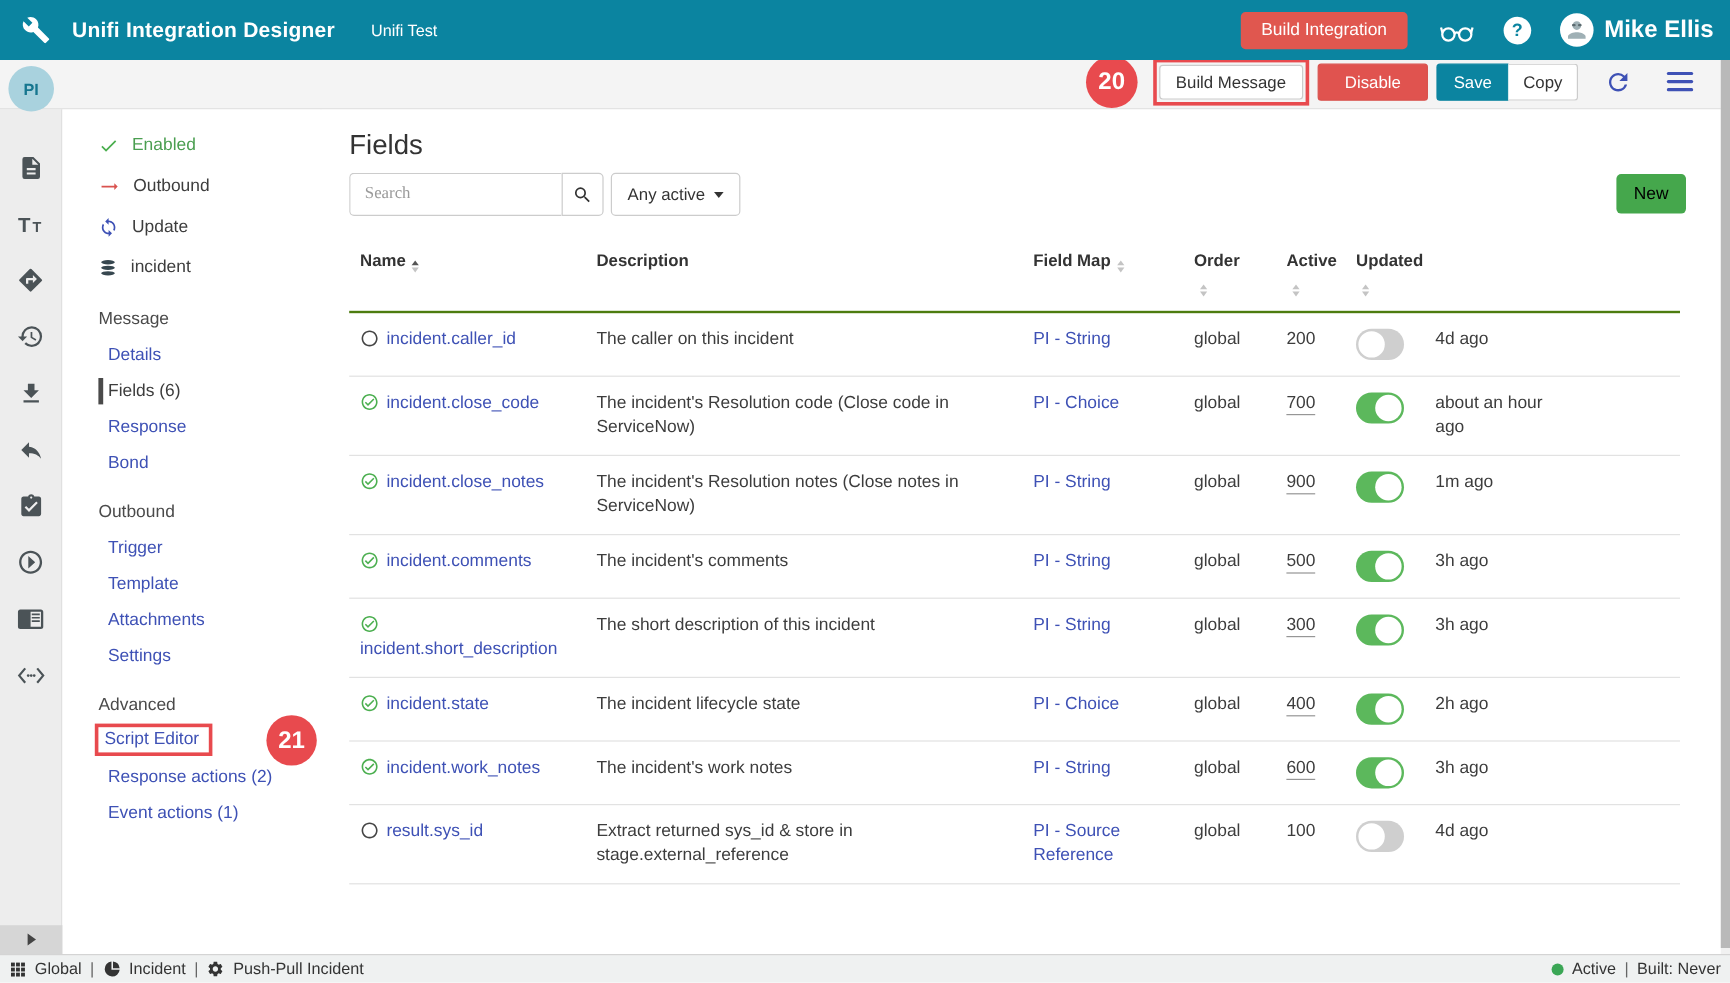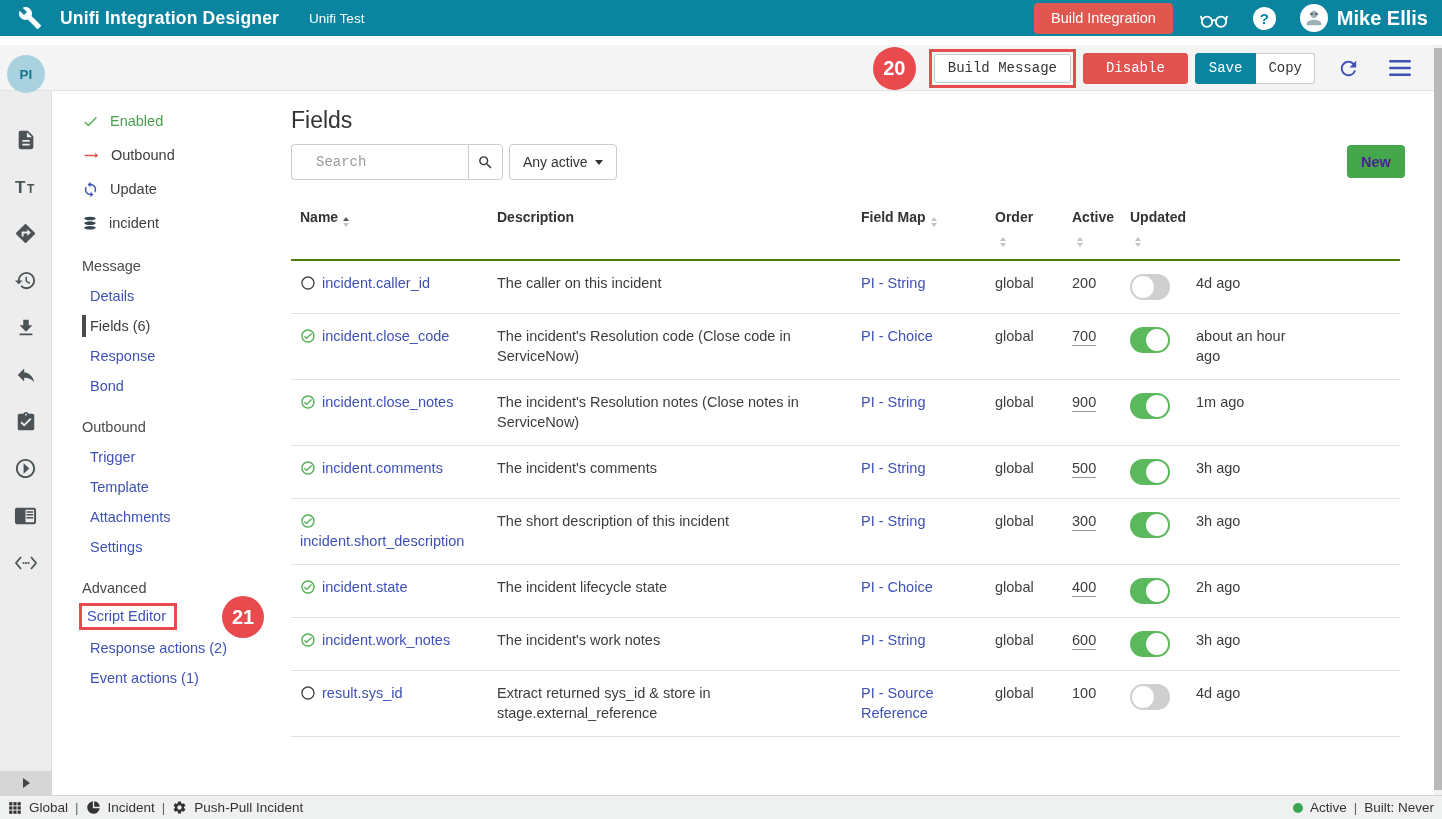--- a/index.html
+++ b/index.html
@@ -1,41 +1,41 @@
 <!DOCTYPE html>
 <html><head>
 <meta charset="utf-8">
 <style>
   * { box-sizing: border-box; margin: 0; padding: 0; }
   html,body { width:1442px; height:819px; }
   body { font-family:"Liberation Sans", sans-serif; background:#fff; position:relative; overflow:hidden; color:#3d3d3d; }
   svg { display:block; }
 
   
-  .topbar { position:absolute; left:0; top:0; width:1442px; height:36px; background:#0b84a0; display:flex; align-items:center; z-index:20; }
+  .topbar { position:absolute; left:0; top:0; width:1442px; height:50px; background:#0b84a0; display:flex; align-items:center; z-index:20; }
   .topbar .wrench { margin-left:18px; }
   .topbar-title { color:#fff; font-size:17.5px; font-weight:700; margin-left:18px; letter-spacing:.2px; }
   .topbar-sub { color:#fff; font-size:13.5px; margin-left:30px; }
   .topbar-right { margin-left:auto; display:flex; align-items:center; margin-right:14px; }
   .btn-build-integration { background:#e0574f; color:#fff; border:none; border-radius:4px; height:31px; padding:0 17px; font-size:14.5px; font-family:inherit; cursor:pointer; }
   .glasses { margin-left:26px; }
   .help-circle { width:23px; height:23px; background:#fff; border-radius:50%; color:#0b84a0; font-weight:700; font-size:15px; display:flex; align-items:center; justify-content:center; margin-left:24px; }
   .user { display:flex; align-items:center; margin-left:24px; }
   .user-avatar { width:28px; height:28px; border-radius:50%; background:#fff; display:flex; align-items:center; justify-content:center; overflow:hidden; }
   .user-name { color:#fff; font-size:20px; font-weight:600; margin-left:9px; }
 
   
   .subheader { position:absolute; left:0; top:45px; width:1442px; height:46px; background:#f4f4f4; border-bottom:1px solid #e3e3e3; z-index:10; }
   .pi-avatar { position:absolute; left:7px; top:55px; width:38px; height:38px; border-radius:50%; background:#a9d2de; color:#16768f; font-weight:700; font-size:13.5px; display:flex; align-items:center; justify-content:center; z-index:12; }
   .doc-title { position:absolute; left:113px; top:56px; display:flex; align-items:center; }
   .doc-title .t { font-size:19px; color:#3a3a3a; margin-left:10px; }
   .header-actions { position:absolute; right:30px; top:49px; height:38px; display:flex; align-items:center; z-index:15; }
   .badge-circle { width:43px; height:43px; border-radius:50%; background:#e84a4e; color:#fff; font-size:20px; font-weight:700; display:flex; align-items:center; justify-content:center; }
   .ann-box { border:3px solid #e84a4e; padding:2px; margin-left:13px; }
-  .btn { font-family:Liberation Mono, monospace; font-size:14px; height:31px; border-radius:3px; cursor:pointer; }
+  .btn { font-family:Liberation Sans, sans-serif; font-size:14px; height:31px; border-radius:3px; cursor:pointer; }
   .btn-build-message { background:#fff; border:1px solid #ccc; color:#333; padding:0 13px; height:29px; }
   .btn-disable { background:#e0534f; border:1px solid #d9534f; color:#fff; padding:0 22px; margin-left:7px; }
   .btn-save { background:#0b84a0; border:1px solid #0b84a0; color:#fff; padding:0 13px; border-radius:3px 0 0 3px; }
   .btn-copy { background:#fff; border:1px solid #ccc; border-left:none; color:#333; padding:0 12px; border-radius:0 3px 3px 0; }
   .group { display:flex; margin-left:7px; }
   .icon-btn { background:none; border:none; cursor:pointer; margin-left:22px; padding:0; }
 
   
   .iconstrip { position:absolute; left:0; top:45px; width:52px; height:750px; background:#ededed; border-right:1px solid #ddd; display:flex; flex-direction:column; align-items:center; padding-top:82px; gap:22px; }
   .strip-ic { width:25px; height:25px; display:flex; align-items:center; justify-content:center; cursor:pointer; }
@@ -51,26 +51,26 @@
   .nav-link { padding-left:38px; height:30px; display:flex; align-items:center; color:#3e51b5; cursor:pointer; }
   .nav-link.active { color:#3d3d3d; position:relative; }
   .nav-link.active::before { content:""; position:absolute; left:30px; top:4px; width:4px; height:22px; background:#4a4a4a; }
   .nav-link.in-ann { padding-left:0; height:auto; }
   .ann-box-nav { border:3px solid #e84a4e; padding:2px 8px 3px 5px; margin-left:27px; display:inline-block; }
 
   
   .content { position:absolute; left:261px; top:91px; width:1173px; height:704px; background:#fff; }
   .page-title { position:absolute; left:30px; top:16px; font-size:23px; color:#333; }
   .toolbar { position:absolute; left:30px; top:53px; display:flex; align-items:center; }
-  .search-input { width:177px; height:36px; border:1px solid #ccc; border-right:none; border-radius:4px 0 0 4px; padding:0 24px; font-size:14px; font-family:Liberation Mono, monospace; color:#333; }
+  .search-input { width:177px; height:36px; border:1px solid #ccc; border-right:none; border-radius:4px 0 0 4px; padding:0 12px; font-size:14px; font-family:Liberation Serif, serif; color:#333; }
   .search-input::placeholder { color:#9a9a9a; }
   .search-btn { width:35px; height:36px; border:1px solid #ccc; background:#fff; border-radius:0 4px 4px 0; display:flex; align-items:center; justify-content:center; cursor:pointer; }
   .filter-btn { margin-left:6px; height:36px; border:1px solid #ccc; background:#fff; border-radius:4px; padding:0 13px; font-size:14px; color:#333; display:flex; align-items:center; cursor:pointer; font-family:inherit; }
   .filter-caret { width:0; height:0; border-left:4px solid transparent; border-right:4px solid transparent; border-top:5px solid #333; margin-left:7px; }
-  .btn-new { position:absolute; left:1086px; top:54px; width:58px; height:33px; background:#45a74c; color:#4c1d95; border:none; border-radius:4px; font-size:14.5px; font-family:inherit; cursor:pointer;font-weight:bold; }
+  .btn-new { position:absolute; left:1086px; top:54px; width:58px; height:33px; background:#45a74c; color:#000000; border:none; border-radius:4px; font-size:14.5px; font-family:inherit; cursor:pointer; }
 
   
   .tbl { position:absolute; left:30px; top:105px; width:1109px; font-size:14.5px; }
   .trow { display:grid; grid-template-columns:206px 364px 124px 77px 58px 66px 120px auto; border-bottom:1px solid #e2e2e2; }
   .thead { font-weight:700; font-size:14px; color:#333; border-bottom:2px solid #4d7c0f; }
   .thead .cell { padding-top:12px; padding-bottom:12px; }
   .cell { padding:13px 18px 13px 10px; line-height:19.5px; }
   .cell.name { padding-left:9px; }
   .cell.desc { padding-left:0; }
   .cell.fmap { padding-left:0; padding-right:14px; }

